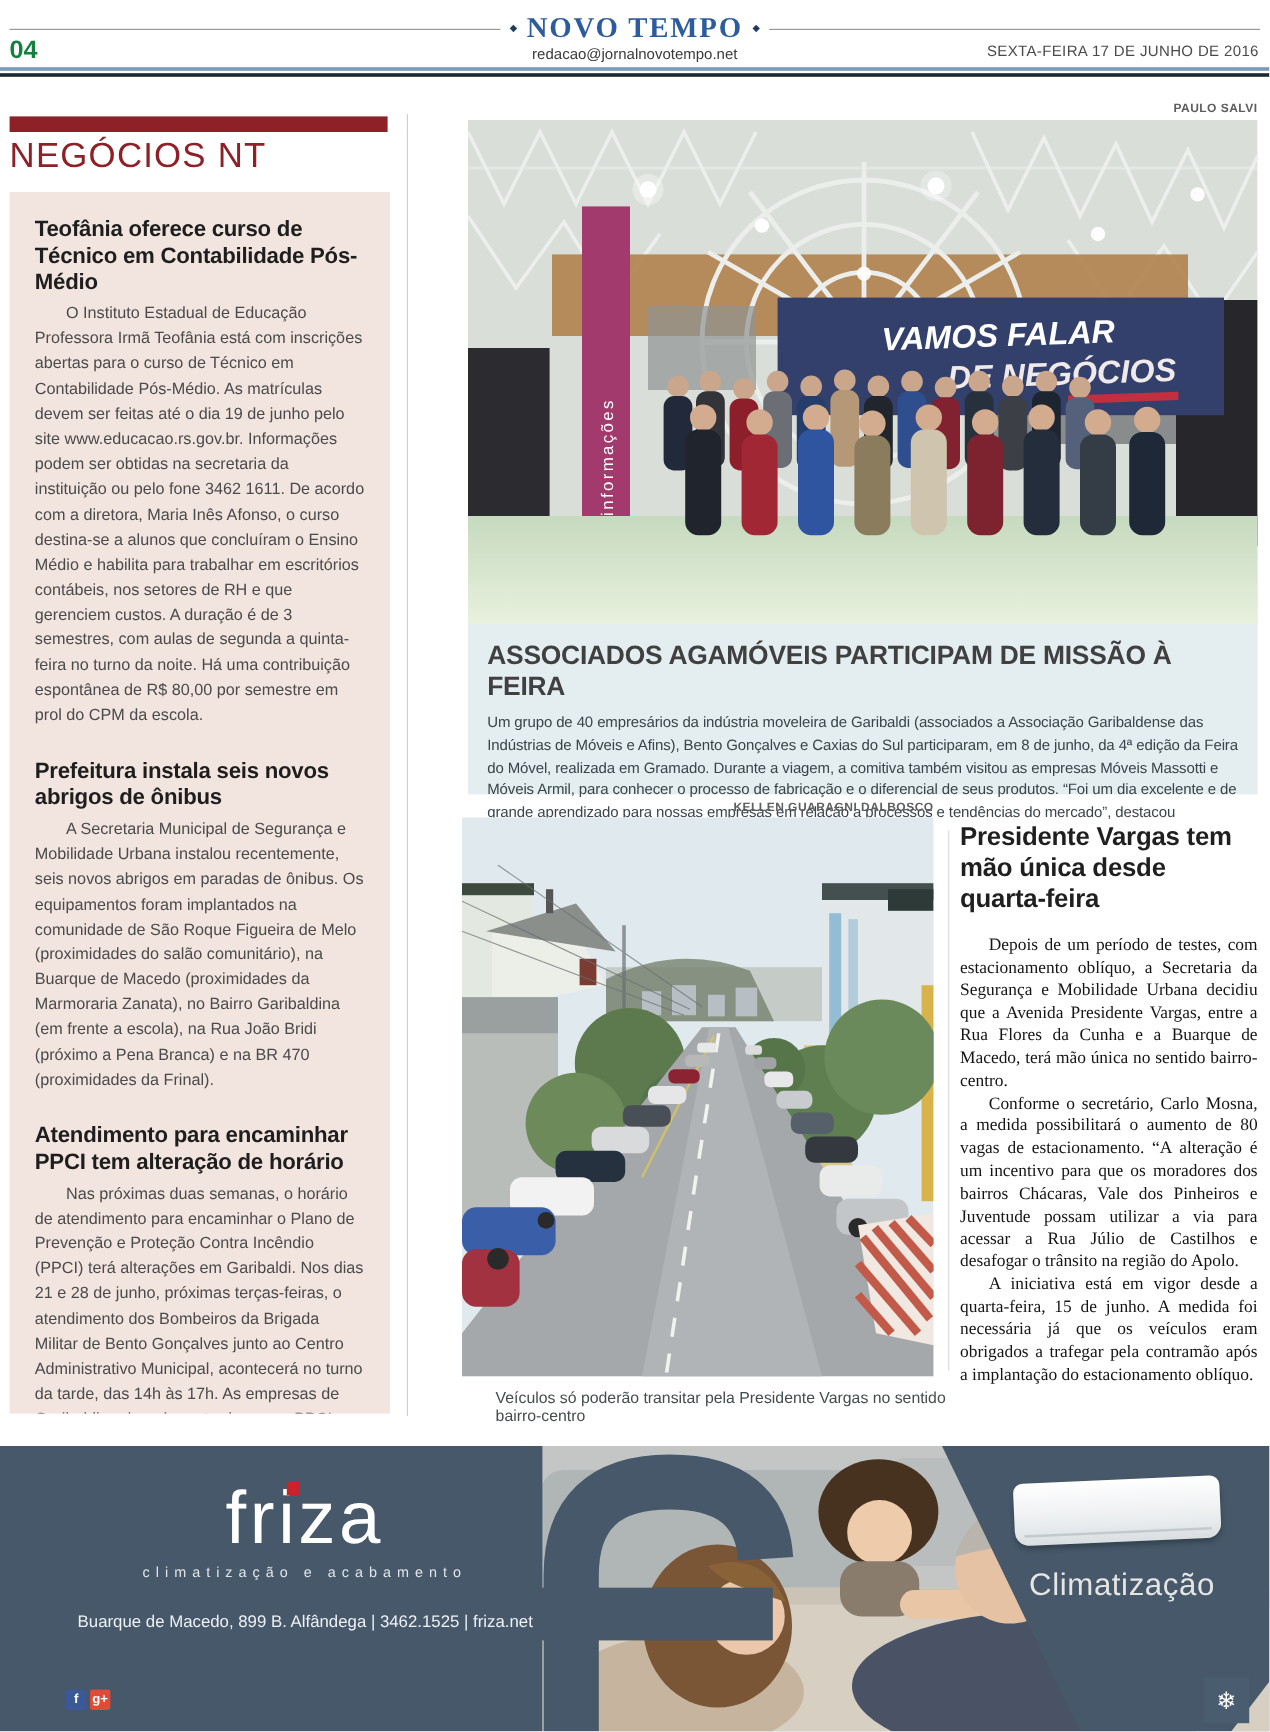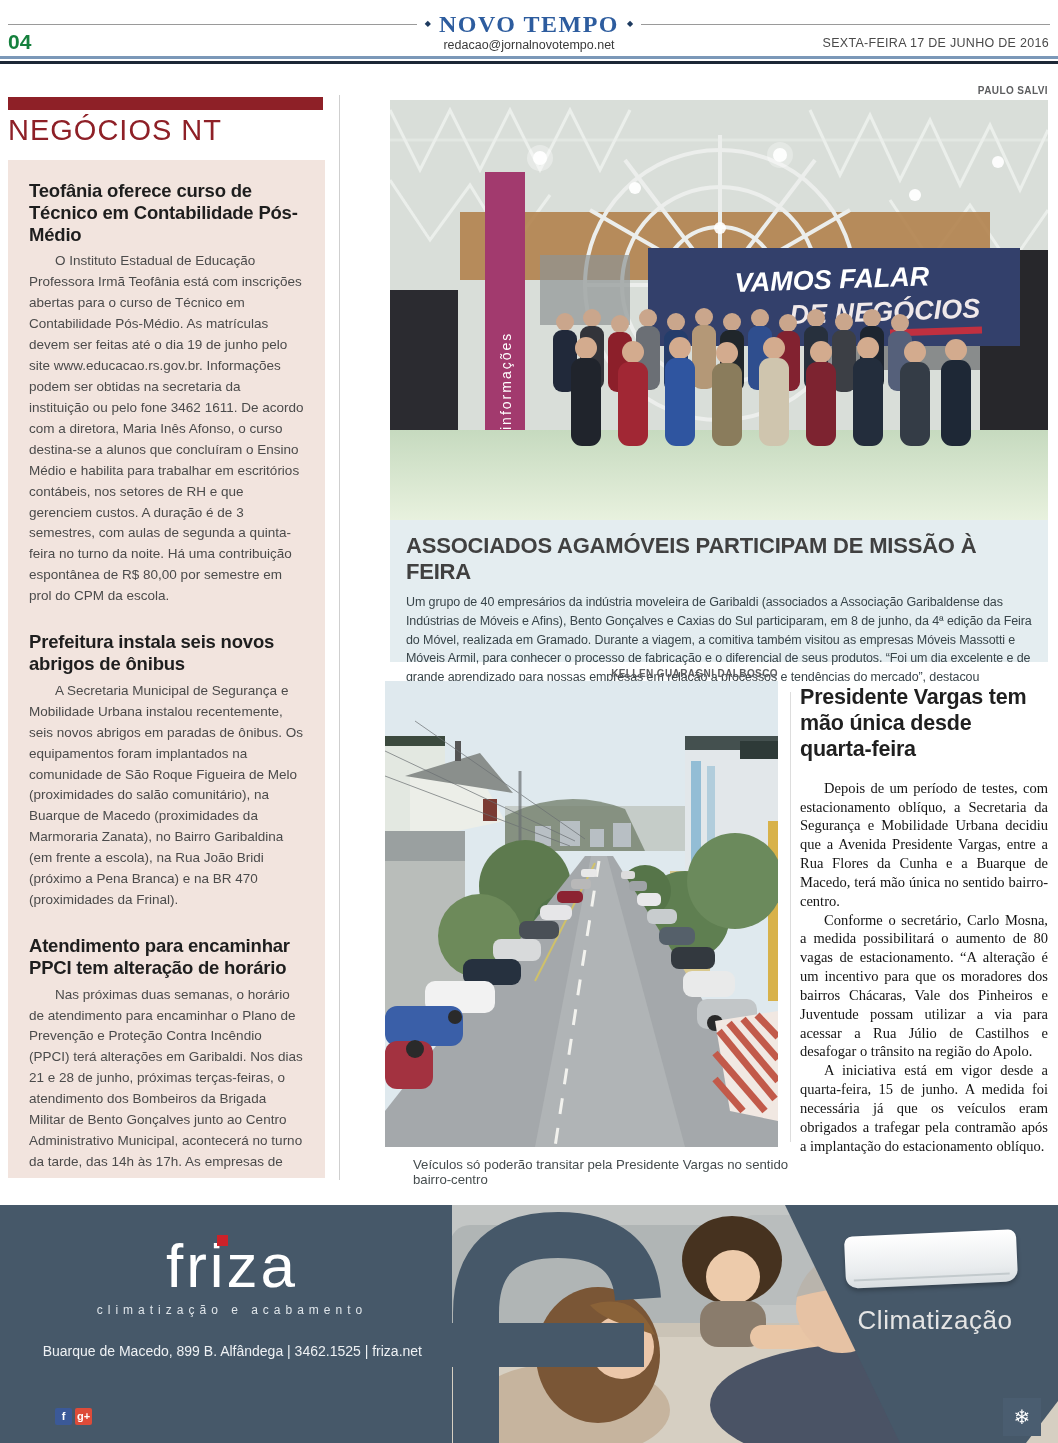--- a/index.html
+++ b/index.html
@@ -40,21 +40,21 @@
   .photo2{position:absolute;left:385px;top:681px;width:393px;height:466px;display:block;}
   .vargas{position:absolute;left:800px;top:684px;width:248px;}
   .vargas h2{margin:0;font-size:21.5px;line-height:1.22;color:#1f1f1f;letter-spacing:-.2px;}
   .vargas .body{margin-top:16px;}
   .vargas p{margin:0;font-family:"Liberation Serif",serif;font-size:14.5px;line-height:1.3;
      text-align:justify;text-indent:24px;color:#141414;}
   
   .ad{position:absolute;left:0;top:1205px;width:1058px;height:238px;background:#465869;overflow:hidden;}
   .family-photo{position:absolute;left:450px;top:0;width:608px;height:238px;}
   .f-overlay{position:absolute;left:0;top:0;width:1058px;height:238px;}
-  .friza-block{position:absolute;left:42px;top:30px;width:380px;text-align:center;color:#fff;}
+  .friza-block{position:absolute;left:64px;top:30px;width:380px;text-align:center;color:#fff;}
   .friza-logo{position:relative;display:inline-block;font-size:62px;letter-spacing:3px;
      font-weight:400;color:#ffffff;line-height:1;}
   .friza-dot{position:absolute;left:calc(50% - 15px);top:0px;width:11px;height:11px;background:#cc2229;}
   .friza-tagline{margin-top:6px;font-size:12px;letter-spacing:5px;color:#dfe5ea;}
   .friza-address{margin-top:26px;font-size:14px;color:#eef1f4;text-align:right;}
   .social{position:absolute;left:55px;top:203px;display:flex;gap:3px;}
   .social .icon{width:17px;height:17px;border-radius:2px;color:#fff;font-size:11px;font-weight:bold;
      display:flex;align-items:center;justify-content:center;line-height:1;}
   .icon-fb{background:#3b5998;}
   .icon-gp{background:#dd4b39;font-size:10px;}

